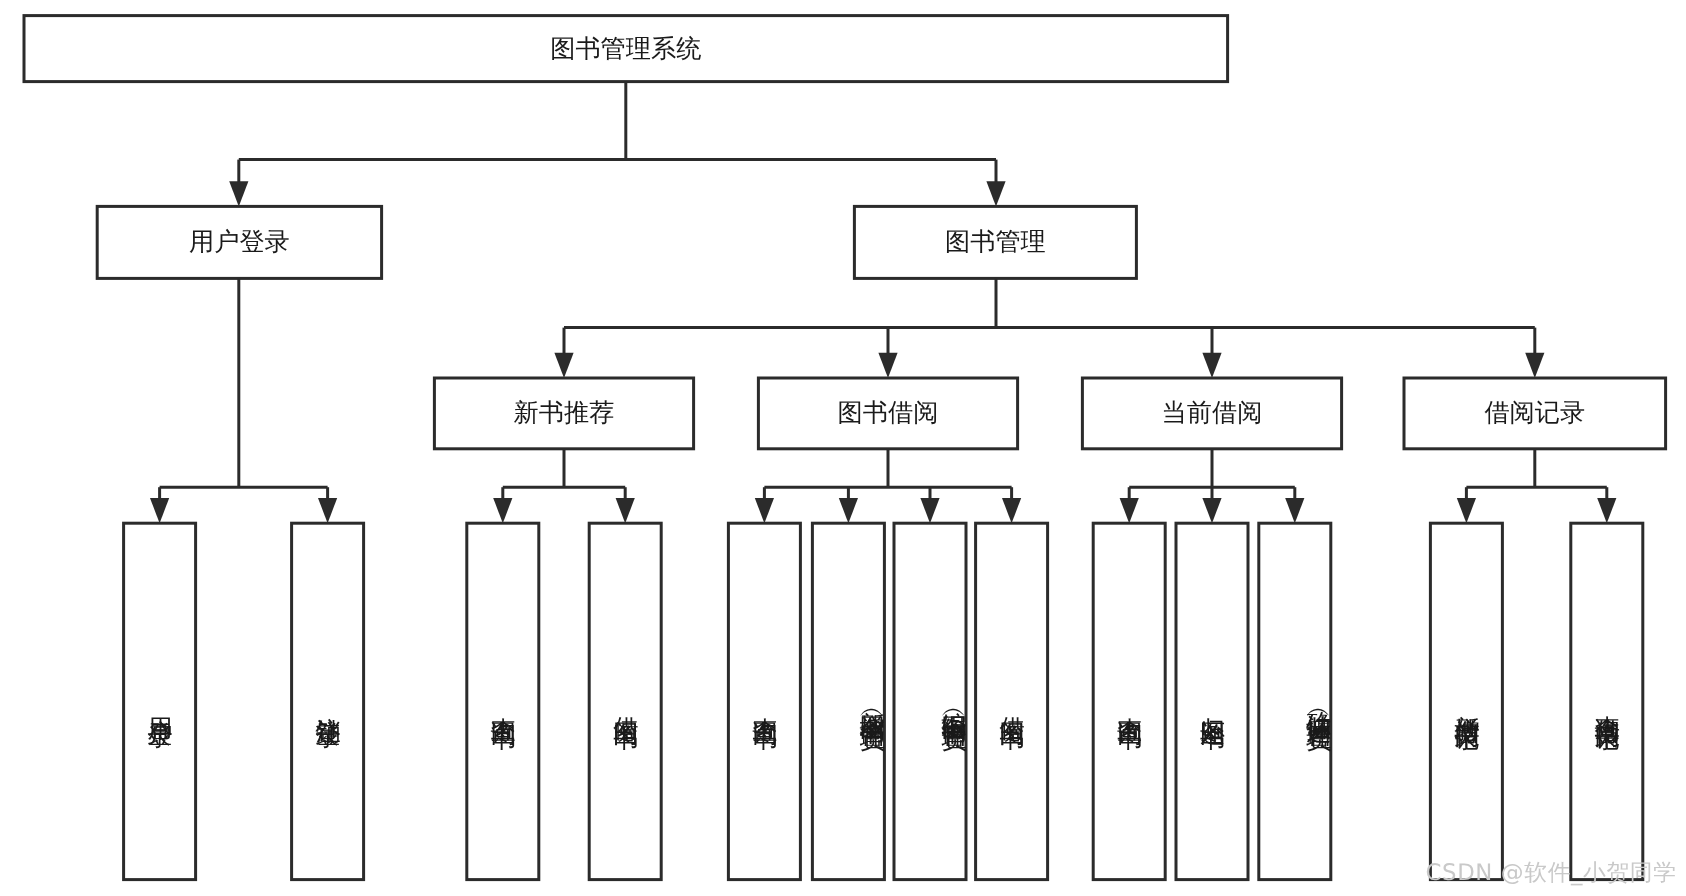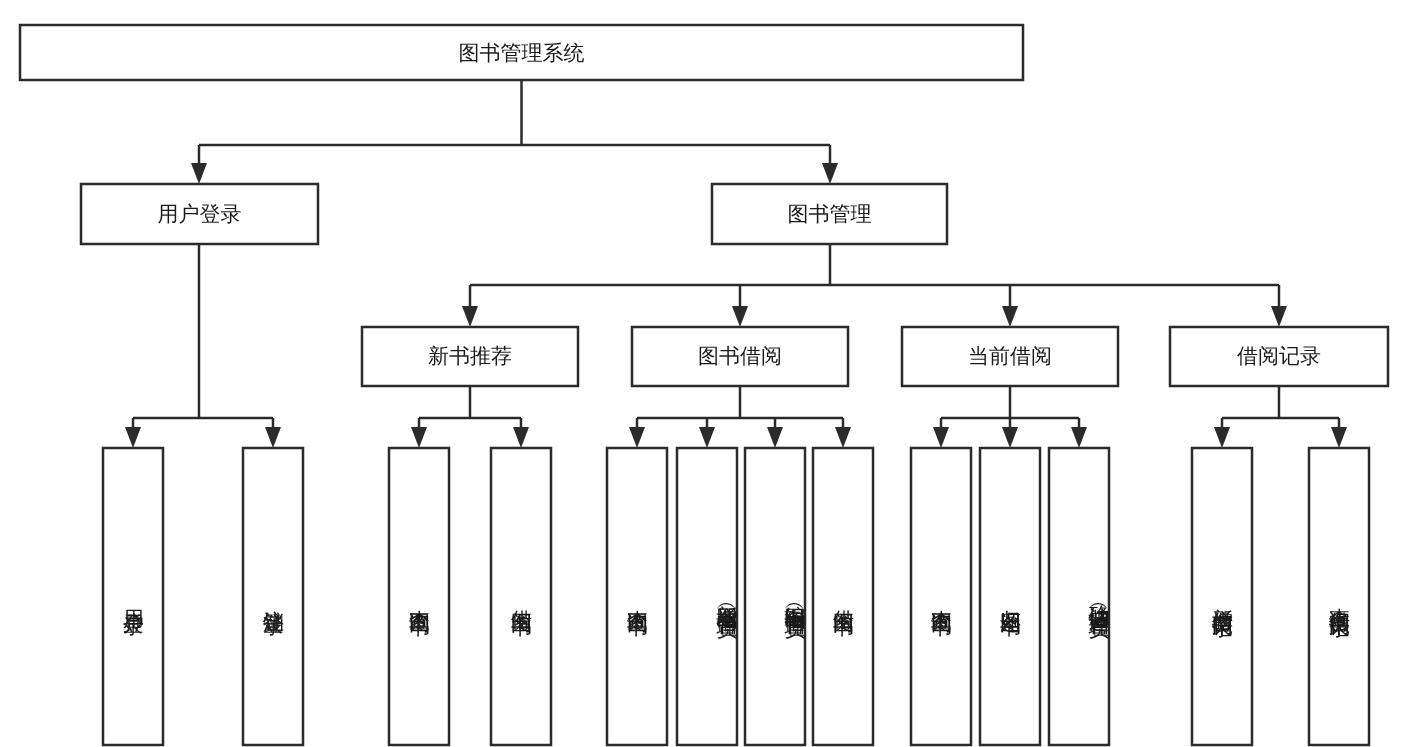--- a/index.html
+++ b/index.html
@@ -9,21 +9,21 @@
   }
   body {
     width: 1405px;
     height: 747px;
     font-family: "DejaVu Sans", "Liberation Sans", sans-serif;
     overflow: hidden;
     position: relative;
   }
   #diagram-root {
     position: absolute;
-    left: 0; top: 12px;
+    left: 0; top: 0;
     width: 1405px;
     height: 533px;
   }
   svg.flow {
     display: block;
     width: 1405px;
     height: 747px;
   }
   .node-rect {
     fill: #ffffff;
@@ -247,14 +247,15 @@
   <div class="vlabel" style="left:745px; top:436px; width:60px; height:297px; align-items:flex-start;">编辑图书（管理员）</div>
   <div class="vlabel" style="left:813px; top:436px; width:60px; height:297px;">借阅图书</div>
 
   <div class="vlabel" style="left:911px; top:436px; width:60px; height:297px;">查询图书</div>
   <div class="vlabel" style="left:980px; top:436px; width:60px; height:297px;">归还图书</div>
   <div class="vlabel" style="left:1049px; top:436px; width:60px; height:297px; align-items:flex-start;">确认归还（管理员）</div>
 
   <div class="vlabel" style="left:1192px; top:436px; width:60px; height:297px;">新增借阅记录</div>
   <div class="vlabel" style="left:1309px; top:436px; width:60px; height:297px;">查询借阅记录</div>
 
+  <div class="watermark">CSDN @软件_小贺同学</div>
 
 </div>
 
 </body></html>

